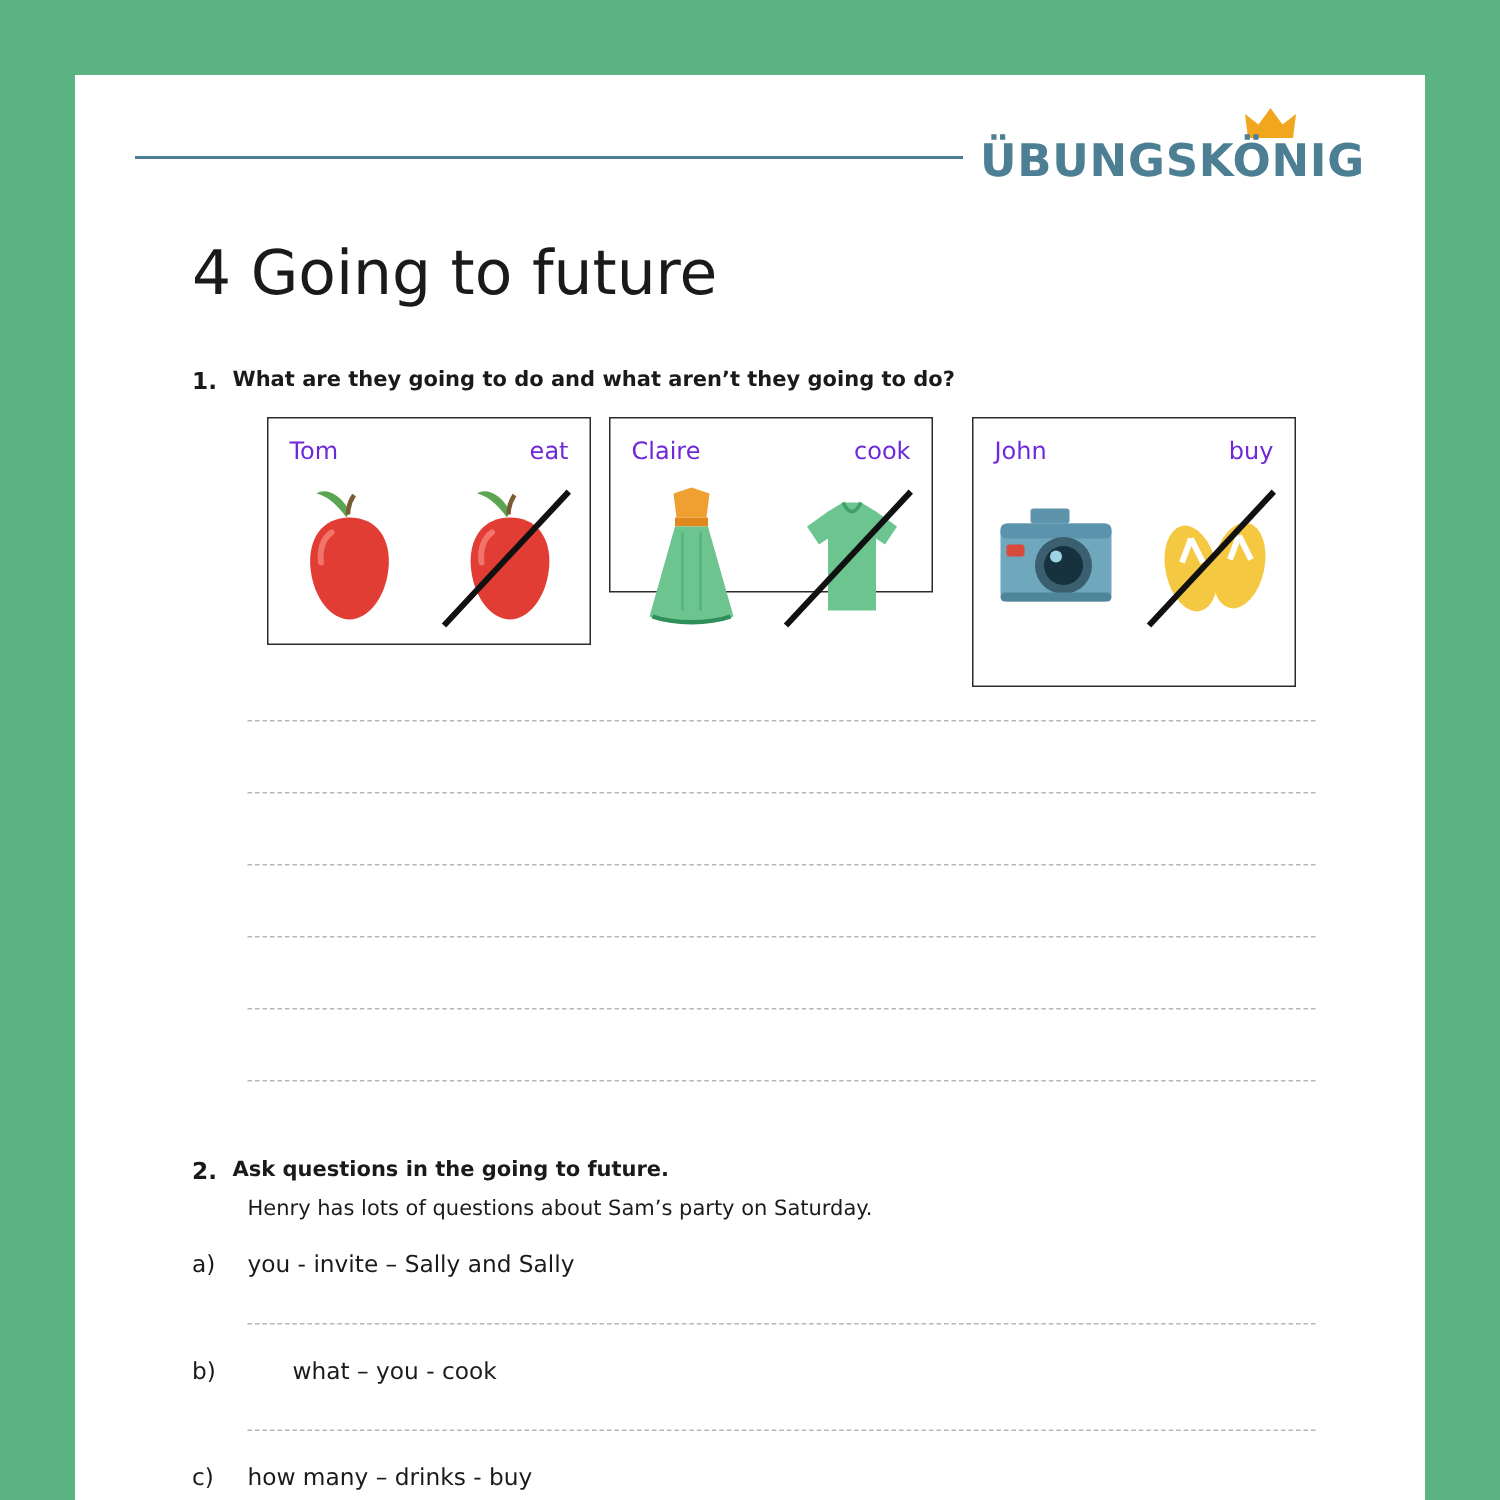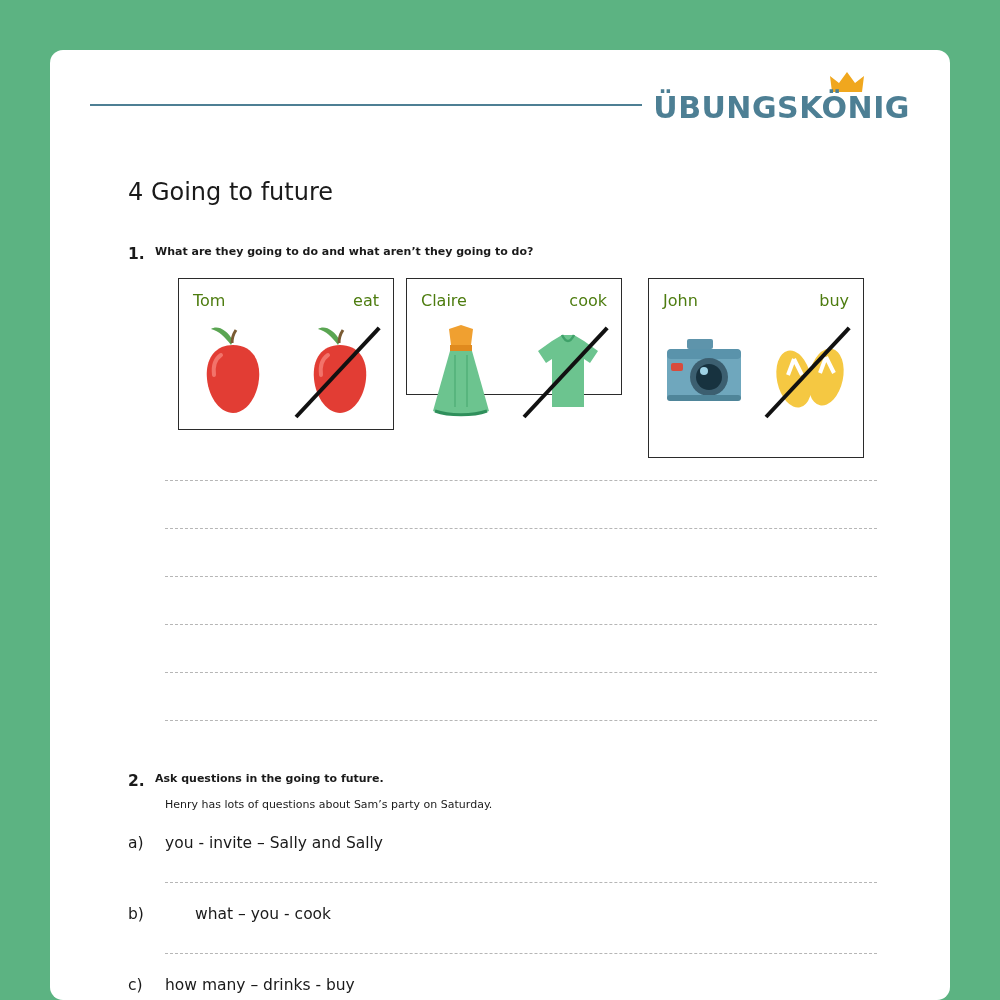--- a/index.html
+++ b/index.html
@@ -15,21 +15,20 @@
   }
   .page {
     position: absolute;
     left: 50px;
     top: 50px;
     width: 900px;
     height: 950px;
     background: #ffffff;
     box-sizing: border-box;
     overflow: hidden;
-    border-radius: 13px;
   }
   .header {
     position: absolute;
     left: 40px;
     top: 50px;
     width: 820px;
     height: 60px;
   }
   .header-rule {
     position: absolute;
@@ -54,29 +53,29 @@
     position: absolute;
     right: 46px;
     top: -28px;
     color: #f0a71e;
     font-size: 22px;
     line-height: 1;
   }
   .doc-title {
     position: absolute;
     left: 78px;
-    top: 128px;
-    font-size: 24px;
+    top: 108px;
+    font-size: 41px;
     color: #1a1a1a;
     font-family: "DejaVu Sans", sans-serif;
     font-weight: 400;
   }
   .ex {
     position: absolute;
-    font-size: 11px;
+    font-size: 14px;
     color: #1a1a1a;
     font-family: "DejaVu Sans", sans-serif;
   }
   .ex-num {
     position: absolute;
     font-weight: bold;
     font-size: 15.5px;
     color: #1a1a1a;
     font-family: "DejaVu Sans", sans-serif;
   }
@@ -88,21 +87,21 @@
     position: absolute;
     top: 228px;
     border: 1.5px solid #2b2b2b;
     box-sizing: border-box;
     background: #fff;
   }
   .card-label-left, .card-label-right {
     position: absolute;
     top: 12px;
     font-size: 16px;
-    color: #4d7c0f;
+    color: #6d28d9;
     font-family: "DejaVu Sans", sans-serif;
   }
   .card-label-left { left: 14px; }
   .card-label-right { right: 14px; }
   .card-imgs {
     position: absolute;
     left: 0;
     top: 38px;
     width: 100%;
     height: 108px;

